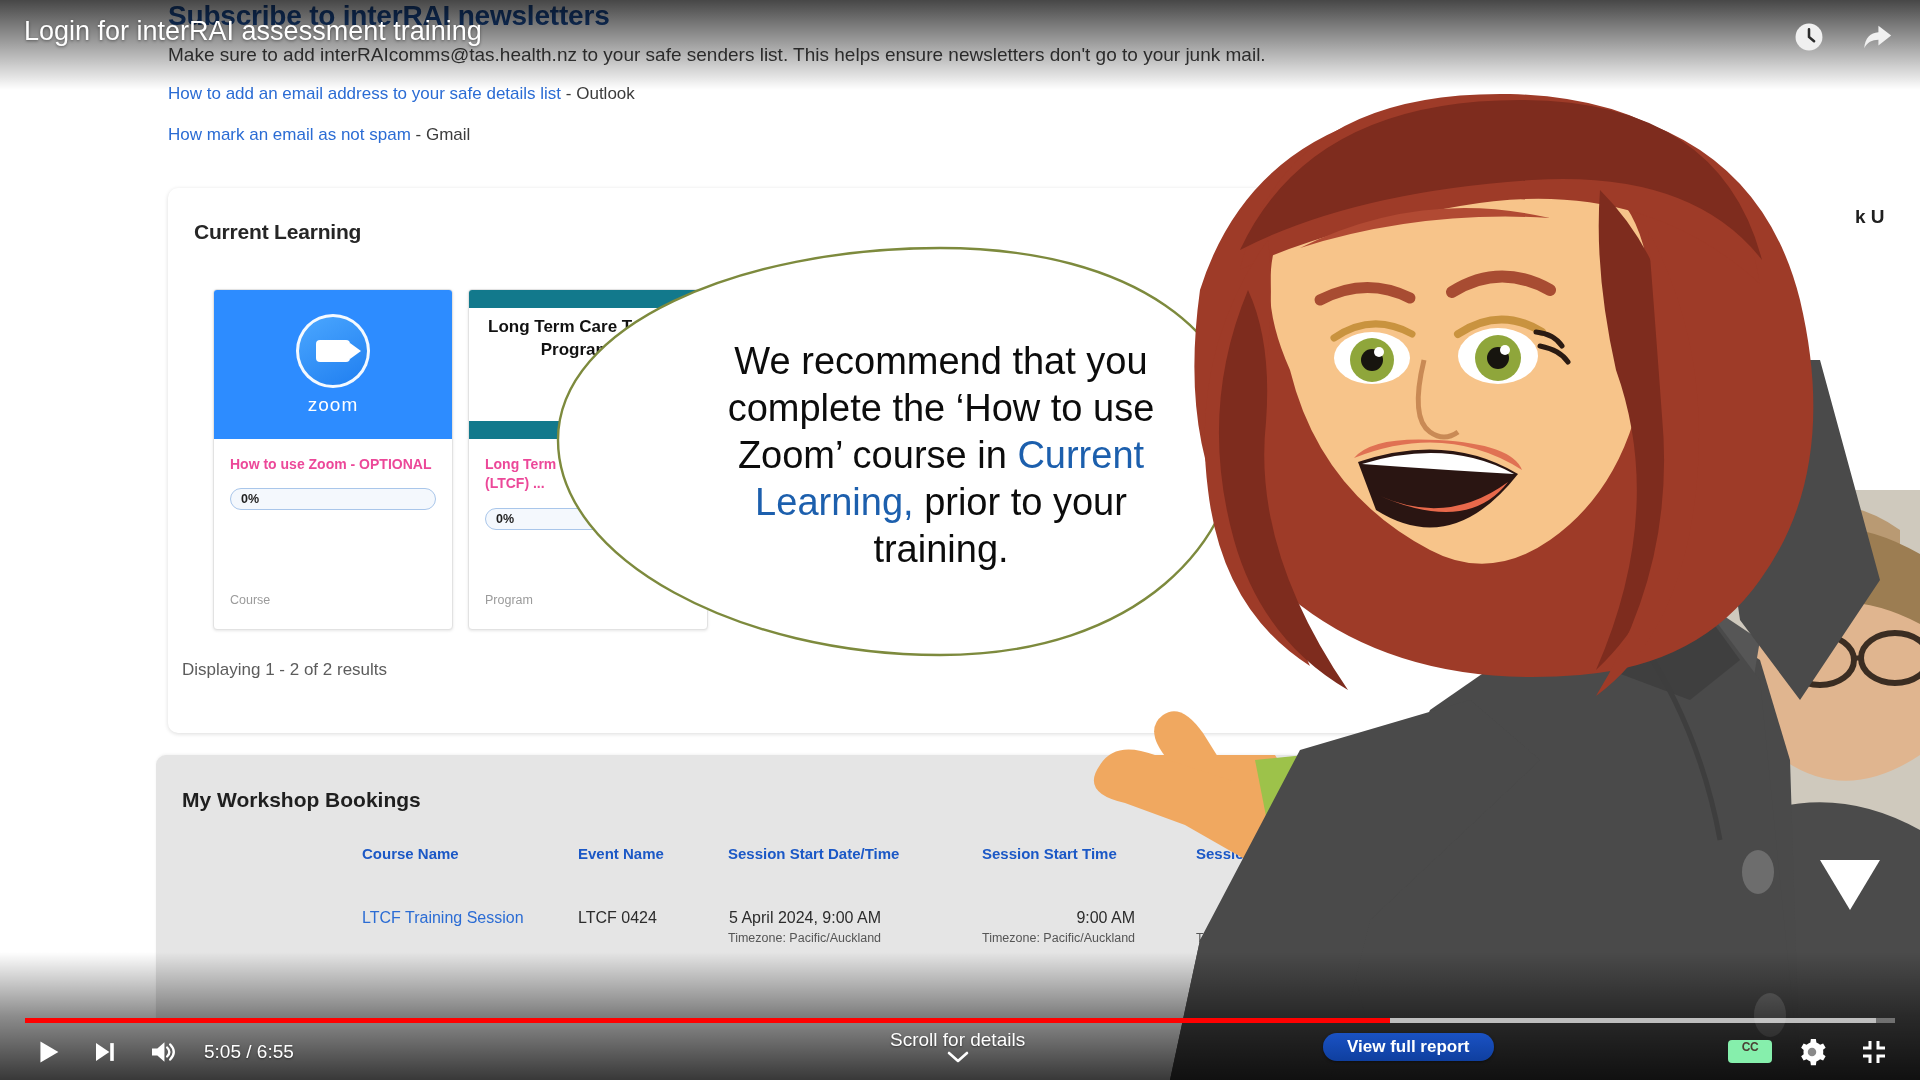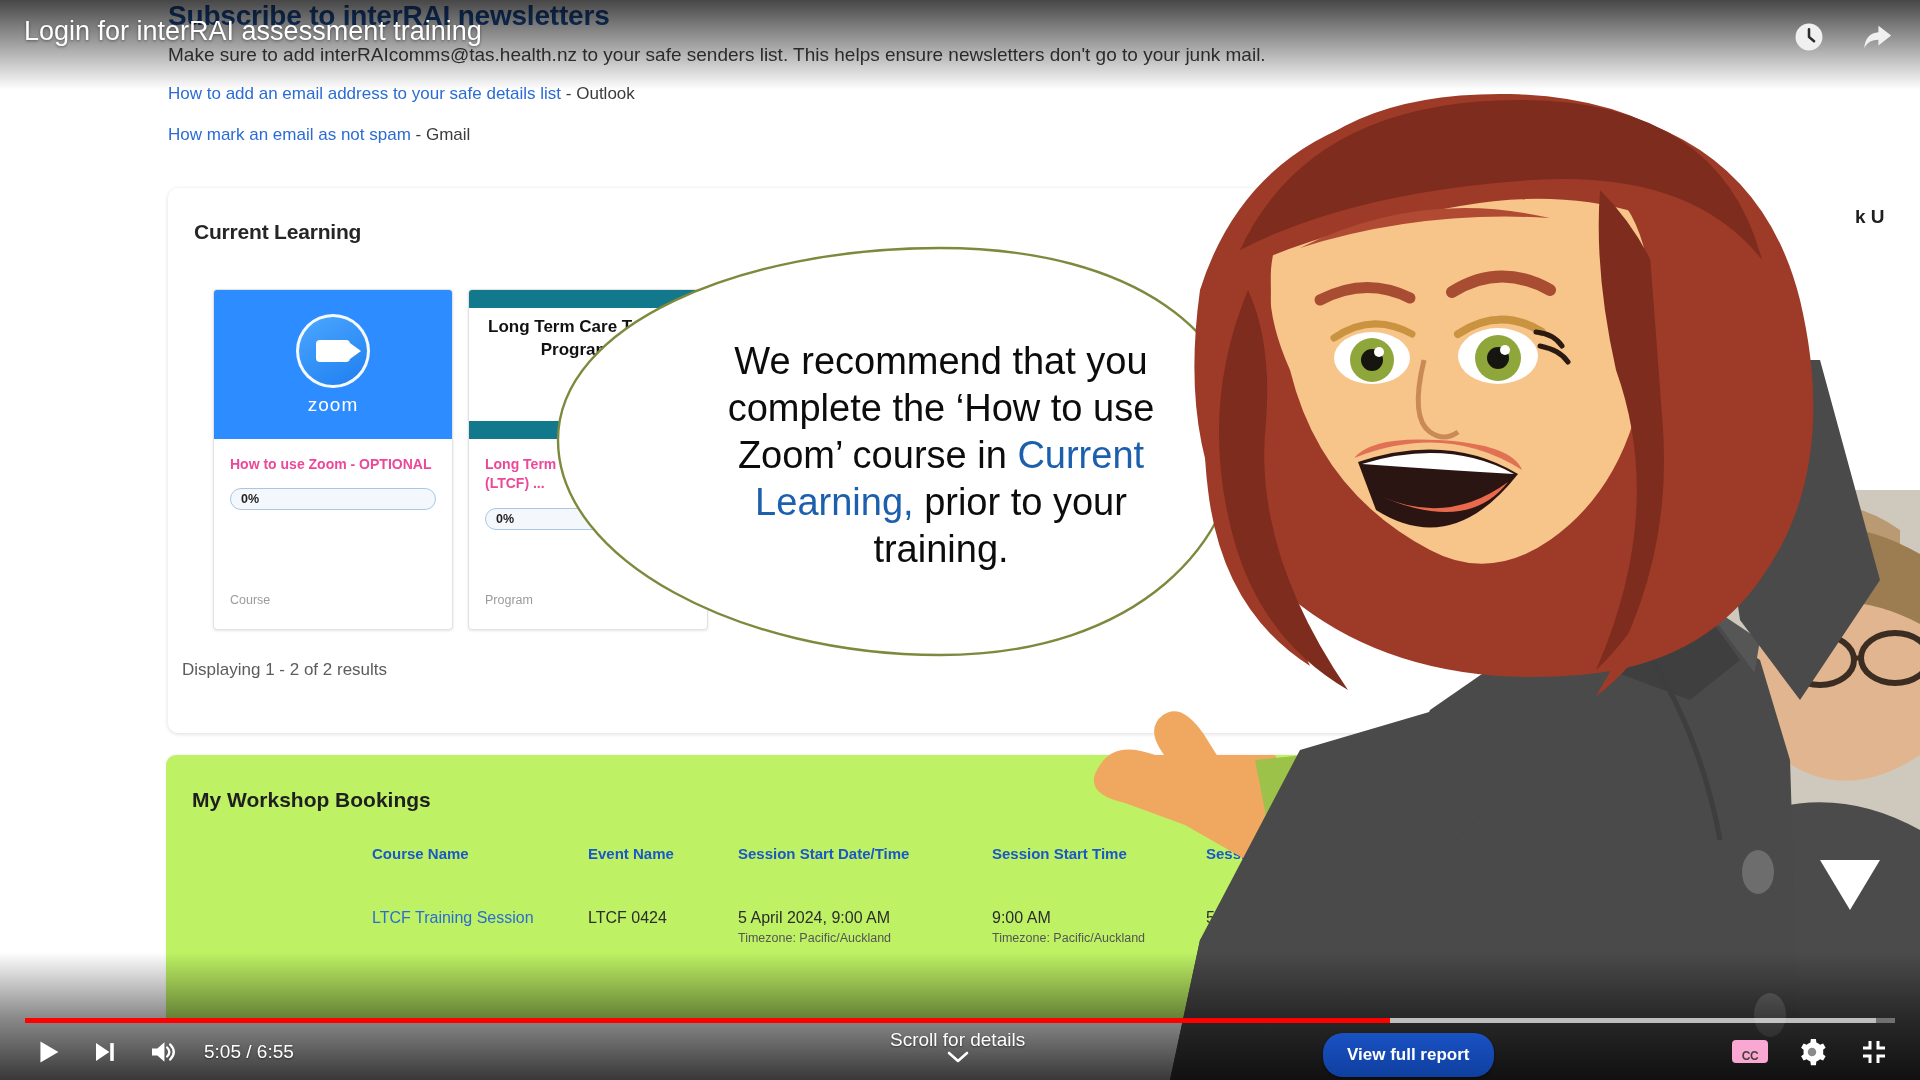--- a/index.html
+++ b/index.html
@@ -85,23 +85,24 @@
   .progress {
     margin-top:14px; height:22px; border:1px solid #a9c6ea; border-radius:12px;
     background:#f4f8fd; display:flex; align-items:center; padding-left:10px;
   }
   .progress span { font-size:12.5px; font-weight:bold; color:#1f1f1f; }
   .tile-type { position:absolute; left:16px; bottom:22px; font-size:12.5px; color:#9b9b9b; }
 
   .results { position:absolute; left:182px; top:660px; font-size:17px; color:#5c5c5c; }
 
   .wb-panel {
-    position:absolute; left:166px; top:755px; width:1530px; height:265px;
-    background:#bef264; border-radius:10px 10px 0 0;
+    position:absolute; left:156px; top:755px; width:1530px; height:265px;
+    background:#e5e5e5; border-radius:10px 10px 0 0;
     box-shadow:0 -1px 3px rgba(0,0,0,.05);
+    text-align:right;
   }
   .wb-title { position:absolute; left:26px; top:33px; font-size:21px; font-weight:bold; color:#1f1f1f; }
 
   .wb-table { position:absolute; left:10px; top:90px; width:1500px; }
   .wb-row { position:relative; height:56px; }
   .wb-th { position:absolute; font-size:15px; font-weight:bold; color:#1b58c6; white-space:nowrap; }
   .wb-td { position:absolute; font-size:16px; color:#2c2c2c; white-space:nowrap; }
   .wb-td .tz { display:block; font-size:12.5px; color:#555; margin-top:4px; }
   .wb-td a { color:#2b6cd4; text-decoration:none; }
 
@@ -155,28 +156,28 @@
   .ctl-btn { width:52px; height:52px; display:flex; align-items:center; justify-content:center; }
   .time { color:#fff; font-size:19px; margin-left:14px; text-shadow:0 1px 2px rgba(0,0,0,.5); }
   .scroll-hint { position:absolute; left:890px; top:6px; text-align:center; color:#fff; }
   .scroll-hint .lbl { font-size:19px; text-shadow:0 1px 2px rgba(0,0,0,.5); }
   .scroll-hint .chev { margin-top:-2px; }
 
   .report-btn {
     position:absolute; left:1323px; top:10px;
     background:linear-gradient(#1a52c4,#0f3f9f);
     color:#fff; font-size:17px; font-weight:bold;
-    padding:12px 24px; border-radius:20px; border:none;
+    padding:4px 24px; border-radius:20px; border:none;
     box-shadow:0 1px 3px rgba(0,0,0,.45);
     font-family:"Liberation Sans", sans-serif; white-space:nowrap;
   }
 
   .ctl-right { position:absolute; right:20px; top:0; height:57px; display:flex; align-items:center; gap:10px; }
-  .cc-box { width:36px; height:23px; border-radius:4px; background:#f9a8d4;
-            display:flex; align-items:flex-end; justify-content:center; }
+  .cc-box { width:44px; height:23px; border-radius:4px; background:#86efac;
+            display:flex; align-items:flex-start; justify-content:center; }
   .cc-box span { font-size:12px; font-weight:bold; color:#4a3f33; letter-spacing:-0.5px; }
 </style>
 </head>
 <body>
 
 <div class="player">
 
   <div class="page">
     <div class="page-inner">
 

